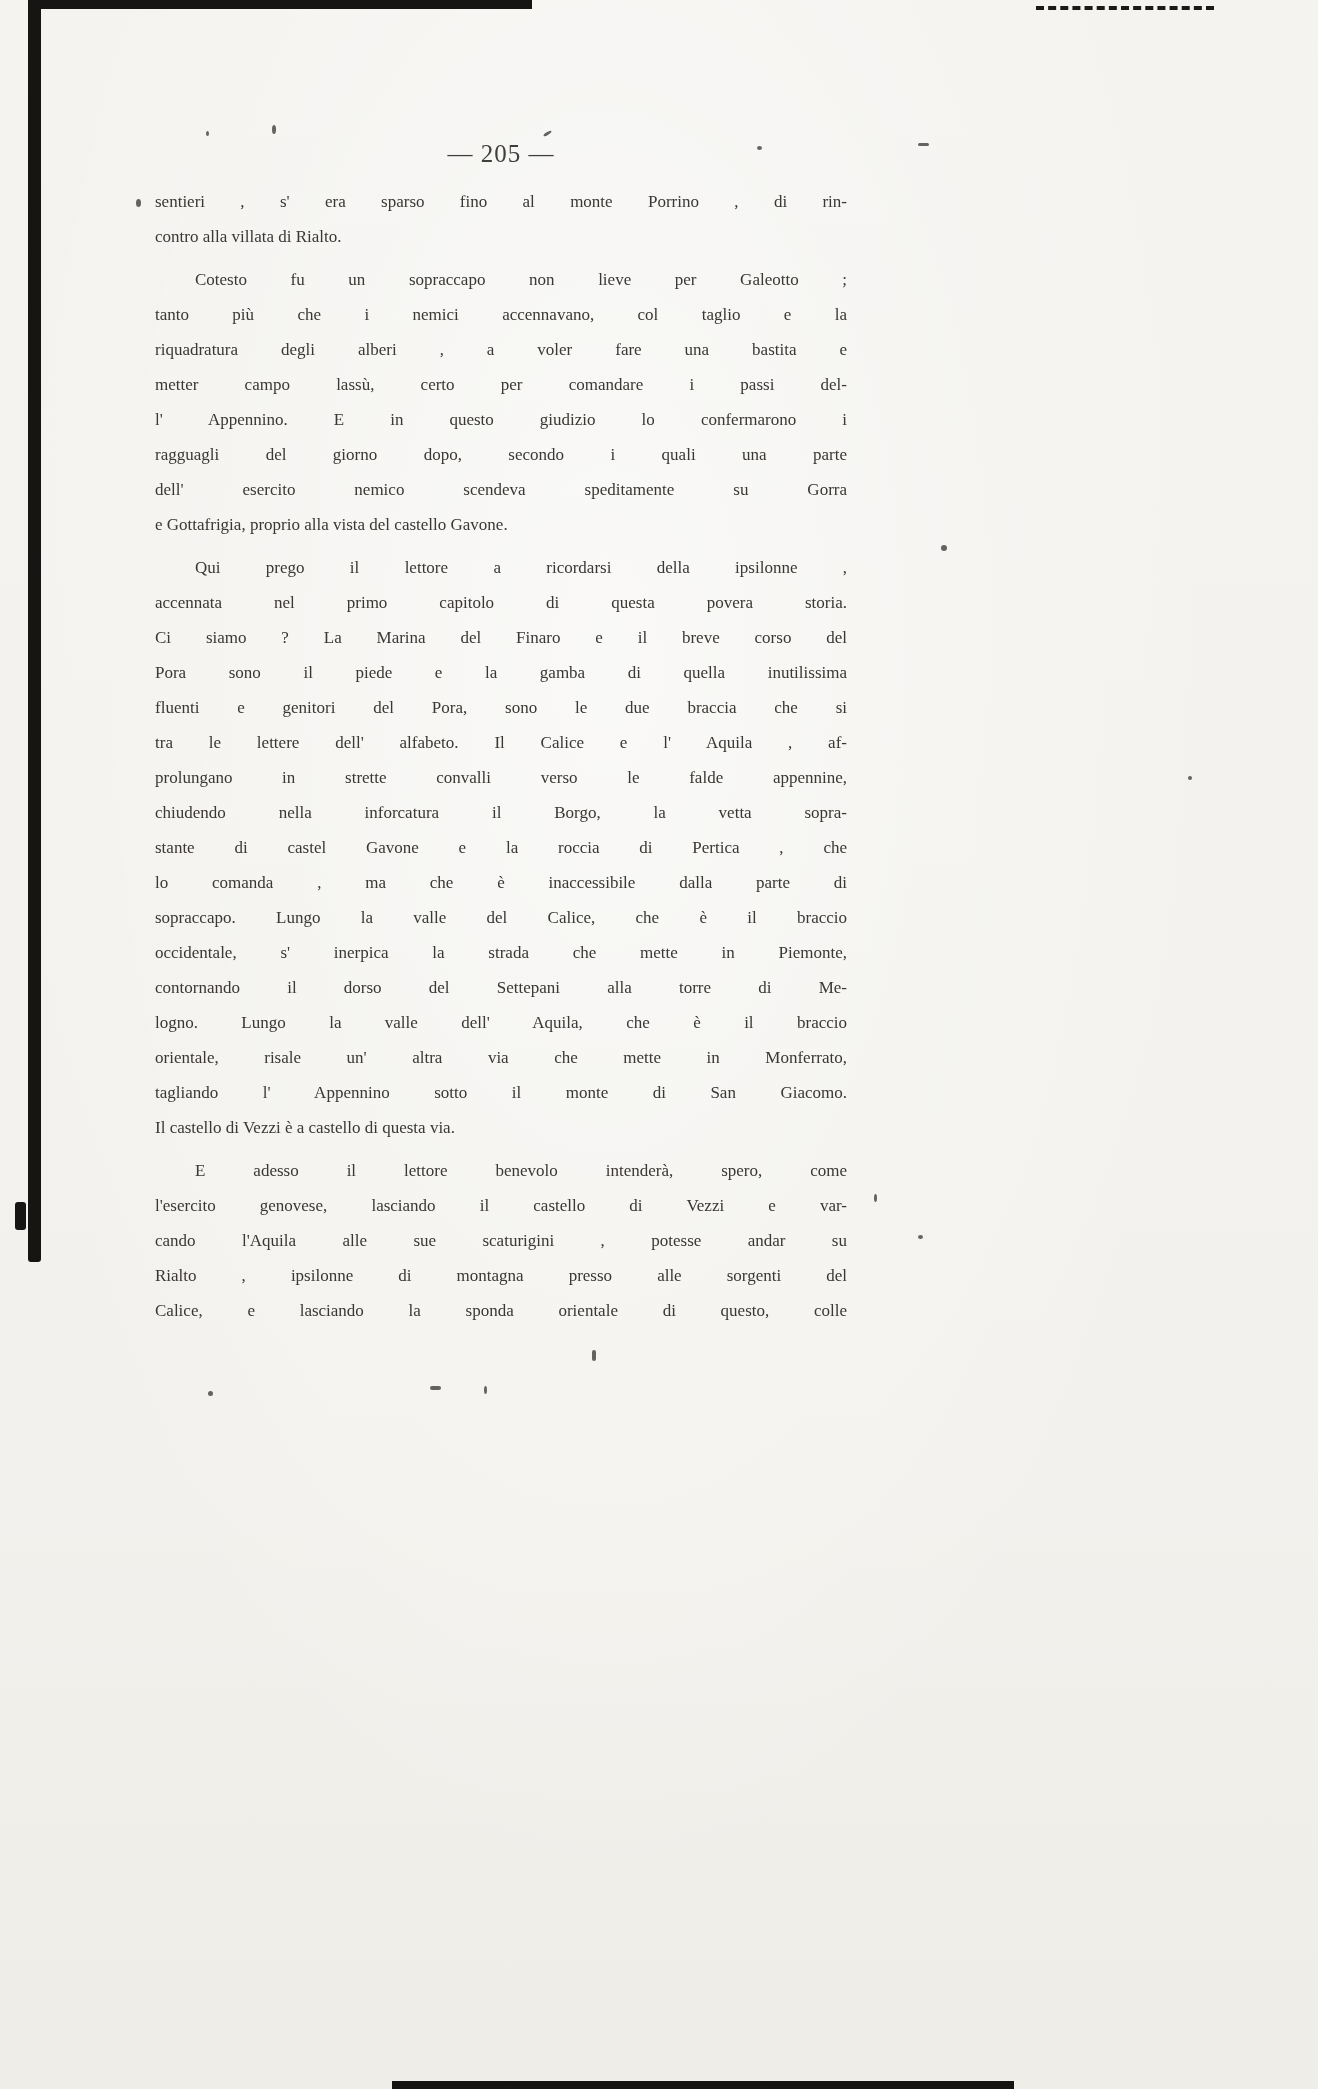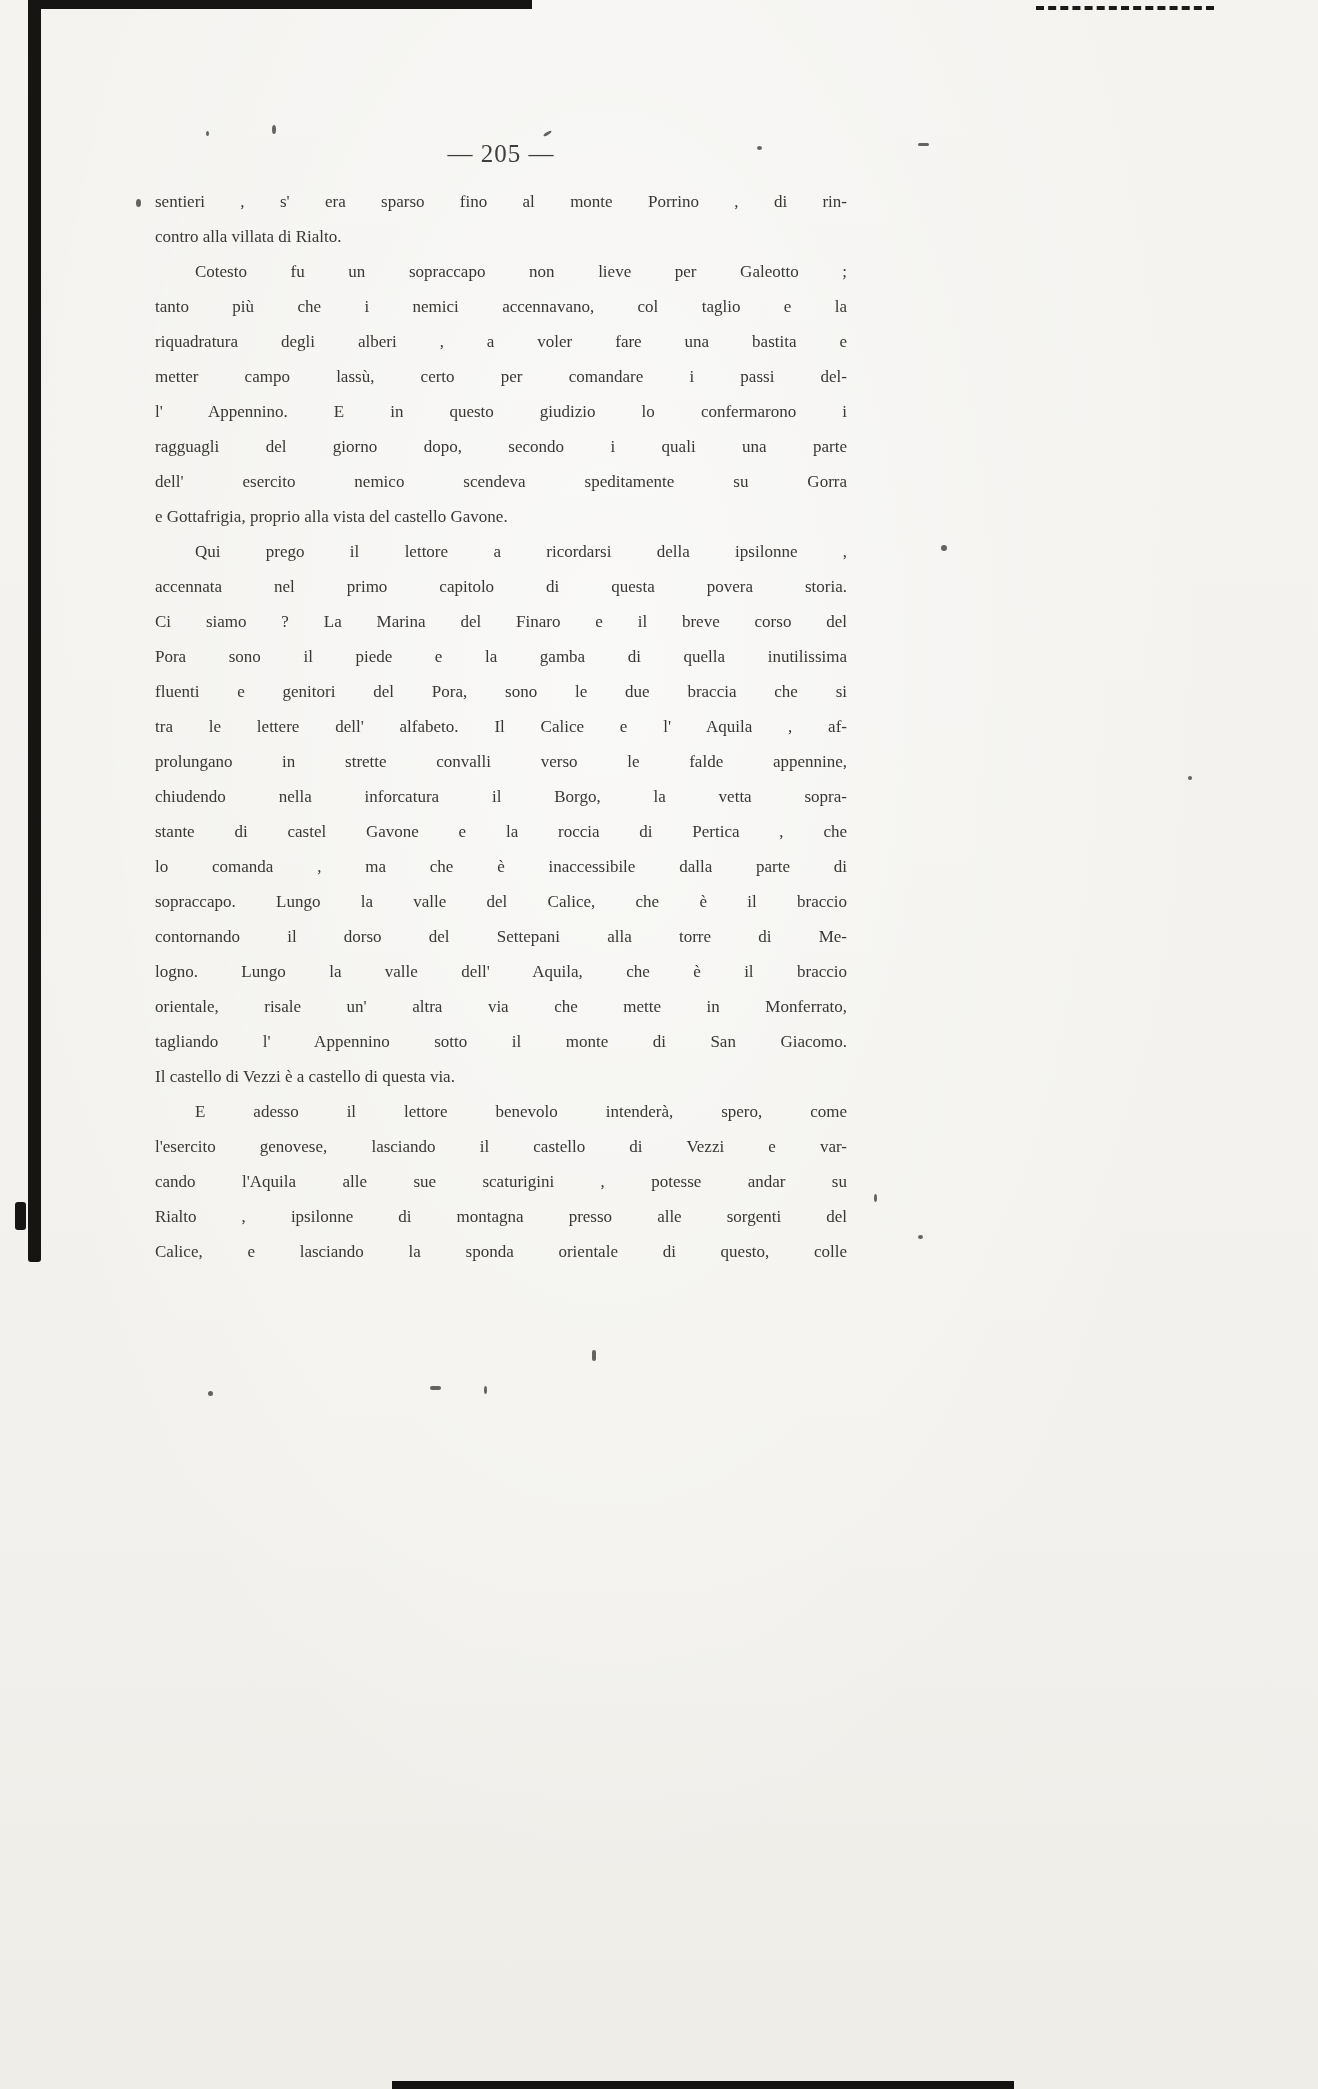--- a/index.html
+++ b/index.html
@@ -21,21 +21,21 @@
   .text-block{
     position:absolute;left:155px;top:184px;width:692px;
     font-size:17px;line-height:35px;color:#3a3734;
   }
   .paragraph{margin:0;}
   .line{
     text-align:justify;text-align-last:left;
     height:35px;overflow:hidden;
   }
   .line.justify{text-align-last:justify;}
-  .line.indent{padding-left:40px;}
+  .line.indent{padding-left:40px;margin-top:8px;}
 
   
   .artifact{position:absolute;}
   .bar-left{left:28px;top:0;width:13px;height:1262px;background:#161514;border-radius:0 0 3px 3px;}
   .bar-left-knob{left:15px;top:1202px;width:11px;height:28px;background:#161514;border-radius:3px;}
   .bar-top{left:30px;top:0;width:502px;height:9px;background:#161514;}
   .dashes{left:1036px;top:6px;width:178px;height:0;border-top:4px dashed #1b1a19;}
   .bar-bottom{left:392px;top:2081px;width:622px;height:8px;background:#141312;}
   .speck{position:absolute;background:#4b4946;border-radius:50%;opacity:.85;}
 </style>
@@ -87,20 +87,21 @@
         <div class="line justify">accennata nel primo capitolo di questa povera storia.</div>
         <div class="line justify">Ci siamo ? La Marina del Finaro e il breve corso del</div>
         <div class="line justify">Pora sono il piede e la gamba di quella inutilissima</div>
         <div class="line justify">fluenti e genitori del Pora, sono le due braccia che si</div>
         <div class="line justify">tra le lettere dell' alfabeto. Il Calice e l' Aquila , af-</div>
         <div class="line justify">prolungano in strette convalli verso le falde appennine,</div>
         <div class="line justify">chiudendo nella inforcatura il Borgo, la vetta sopra-</div>
         <div class="line justify">stante di castel Gavone e la roccia di Pertica , che</div>
         <div class="line justify">lo comanda , ma che è inaccessibile dalla parte di</div>
         <div class="line justify">sopraccapo. Lungo la valle del Calice, che è il braccio</div>
+        <div class="line justify">occidentale, s' inerpica la strada che mette in Piemonte,</div>
         <div class="line justify">contornando il dorso del Settepani alla torre di Me-</div>
         <div class="line justify">logno. Lungo la valle dell' Aquila, che è il braccio</div>
         <div class="line justify">orientale, risale un' altra via che mette in Monferrato,</div>
         <div class="line justify">tagliando l' Appennino sotto il monte di San Giacomo.</div>
         <div class="line">Il castello di Vezzi è a castello di questa via.</div>
       </div>
       <div class="paragraph">
         <div class="line justify indent">E adesso il lettore benevolo intenderà, spero, come</div>
         <div class="line justify">l'esercito genovese, lasciando il castello di Vezzi e var-</div>
         <div class="line justify">cando l'Aquila alle sue scaturigini , potesse andar su</div>

